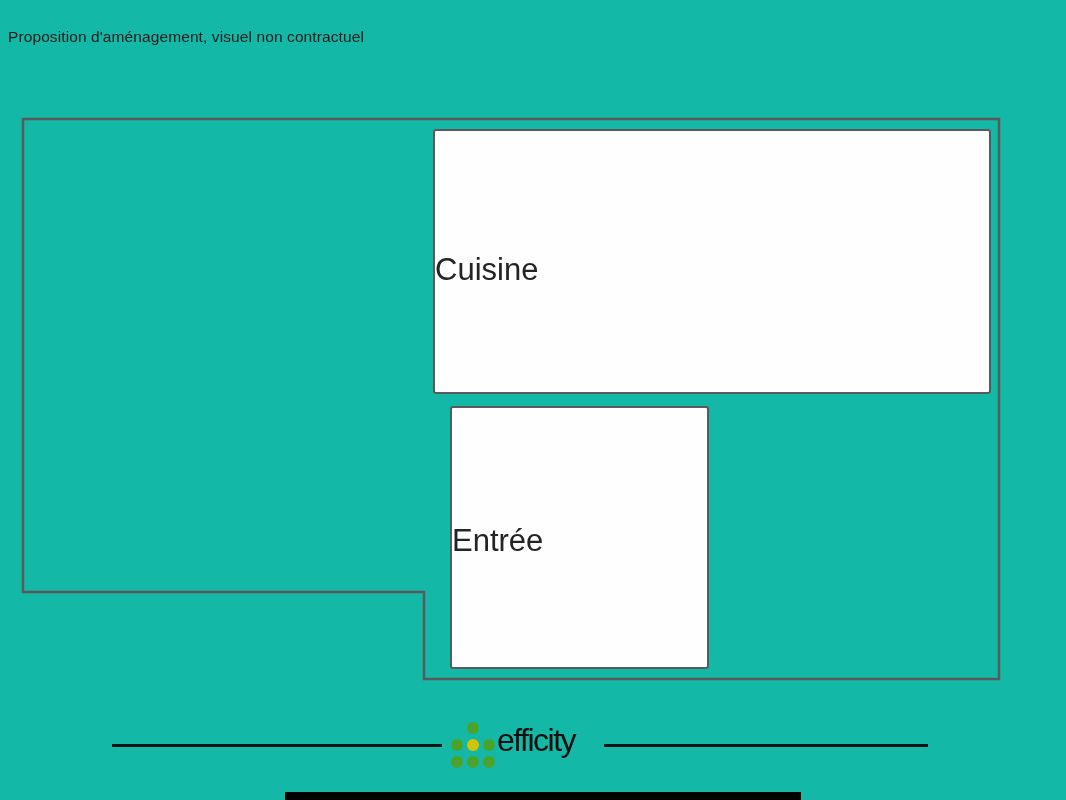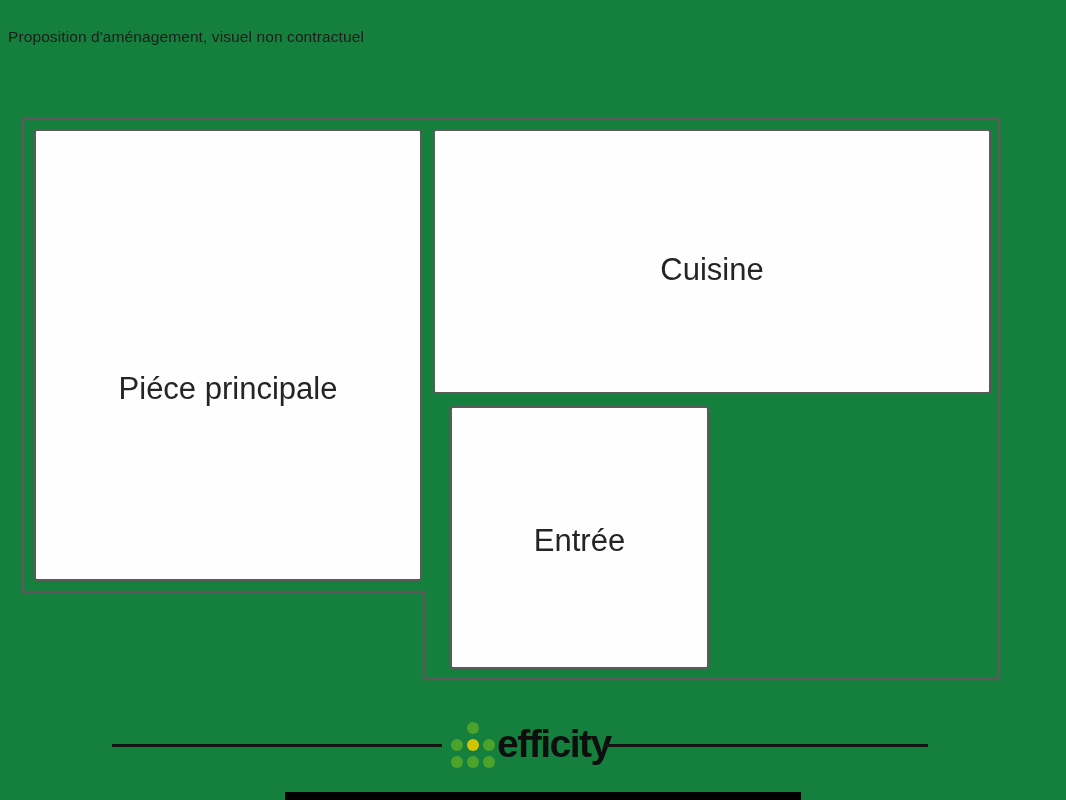--- a/index.html
+++ b/index.html
@@ -5,21 +5,21 @@
   html, body {
     margin: 0;
     padding: 0;
     background: #ffffff;
     font-family: "Liberation Sans", sans-serif;
   }
   .page {
     position: relative;
     width: 1066px;
     height: 800px;
-    background: #15803d;
+    background: #14b8a6;
     overflow: hidden;
   }
   .caption {
     position: absolute;
     left: 8px;
     top: 28px;
     font-size: 15.5px;
     color: #1c1c1c;
     letter-spacing: 0.1px;
   }
@@ -31,21 +31,21 @@
     height: 800px;
   }
   .room {
     position: absolute;
     border: 2px solid #5a5a5a;
     border-radius: 3px;
     background: #fefefe;
     box-sizing: border-box;
     display: flex;
     align-items: center;
-    justify-content: center;
+    justify-content: flex-start;
   }
   .room-label {
     font-size: 31px;
     color: #242424;
     white-space: nowrap;
   }
   .room-piece     { left: 34px;  top: 129px; width: 388px; height: 452px; }
   .room-piece .room-label   { padding-top: 68px; }
   .room-cuisine   { left: 433px; top: 129px; width: 558px; height: 265px; }
   .room-cuisine .room-label { padding-top: 16px; }
@@ -83,22 +83,22 @@
   .d-r2c2 { left: 16px; top: 17px; }
   .d-r2c3 { left: 32px; top: 17px; }
   .d-r3c1 { left: 0;    top: 34px; }
   .d-r3c2 { left: 16px; top: 34px; }
   .d-r3c3 { left: 32px; top: 34px; }
 
   .brand-text {
     position: absolute;
     left: 497px;
     top: 722px;
-    font-size: 39px;
-    font-weight: 700;
+    font-size: 32px;
+    font-weight: 400;
     letter-spacing: -1.5px;
     color: #0e0e0e;
   }
   .bottom-bar {
     position: absolute;
     left: 285px;
     top: 792px;
     width: 516px;
     height: 8px;
     background: #020202;
@@ -108,23 +108,20 @@
 <body>
 
 <div class="page">
 
   <div class="caption">Proposition d'aménagement, visuel non contractuel</div>
 
   <svg class="plan-svg" width="1066" height="800" viewBox="0 0 1066 800" xmlns="http://www.w3.org/2000/svg">
     <path d="M 23 119 H 999 V 679 H 424 V 592 H 23 Z" fill="none" stroke="#5a5a5a" stroke-width="2.5" stroke-linejoin="miter"></path>
   </svg>
 
-  <div class="room room-piece">
-    <span class="room-label">Piéce principale</span>
-  </div>
 
   <div class="room room-cuisine">
     <span class="room-label">Cuisine</span>
   </div>
 
   <div class="room room-entree">
     <span class="room-label">Entrée</span>
   </div>
 
 

